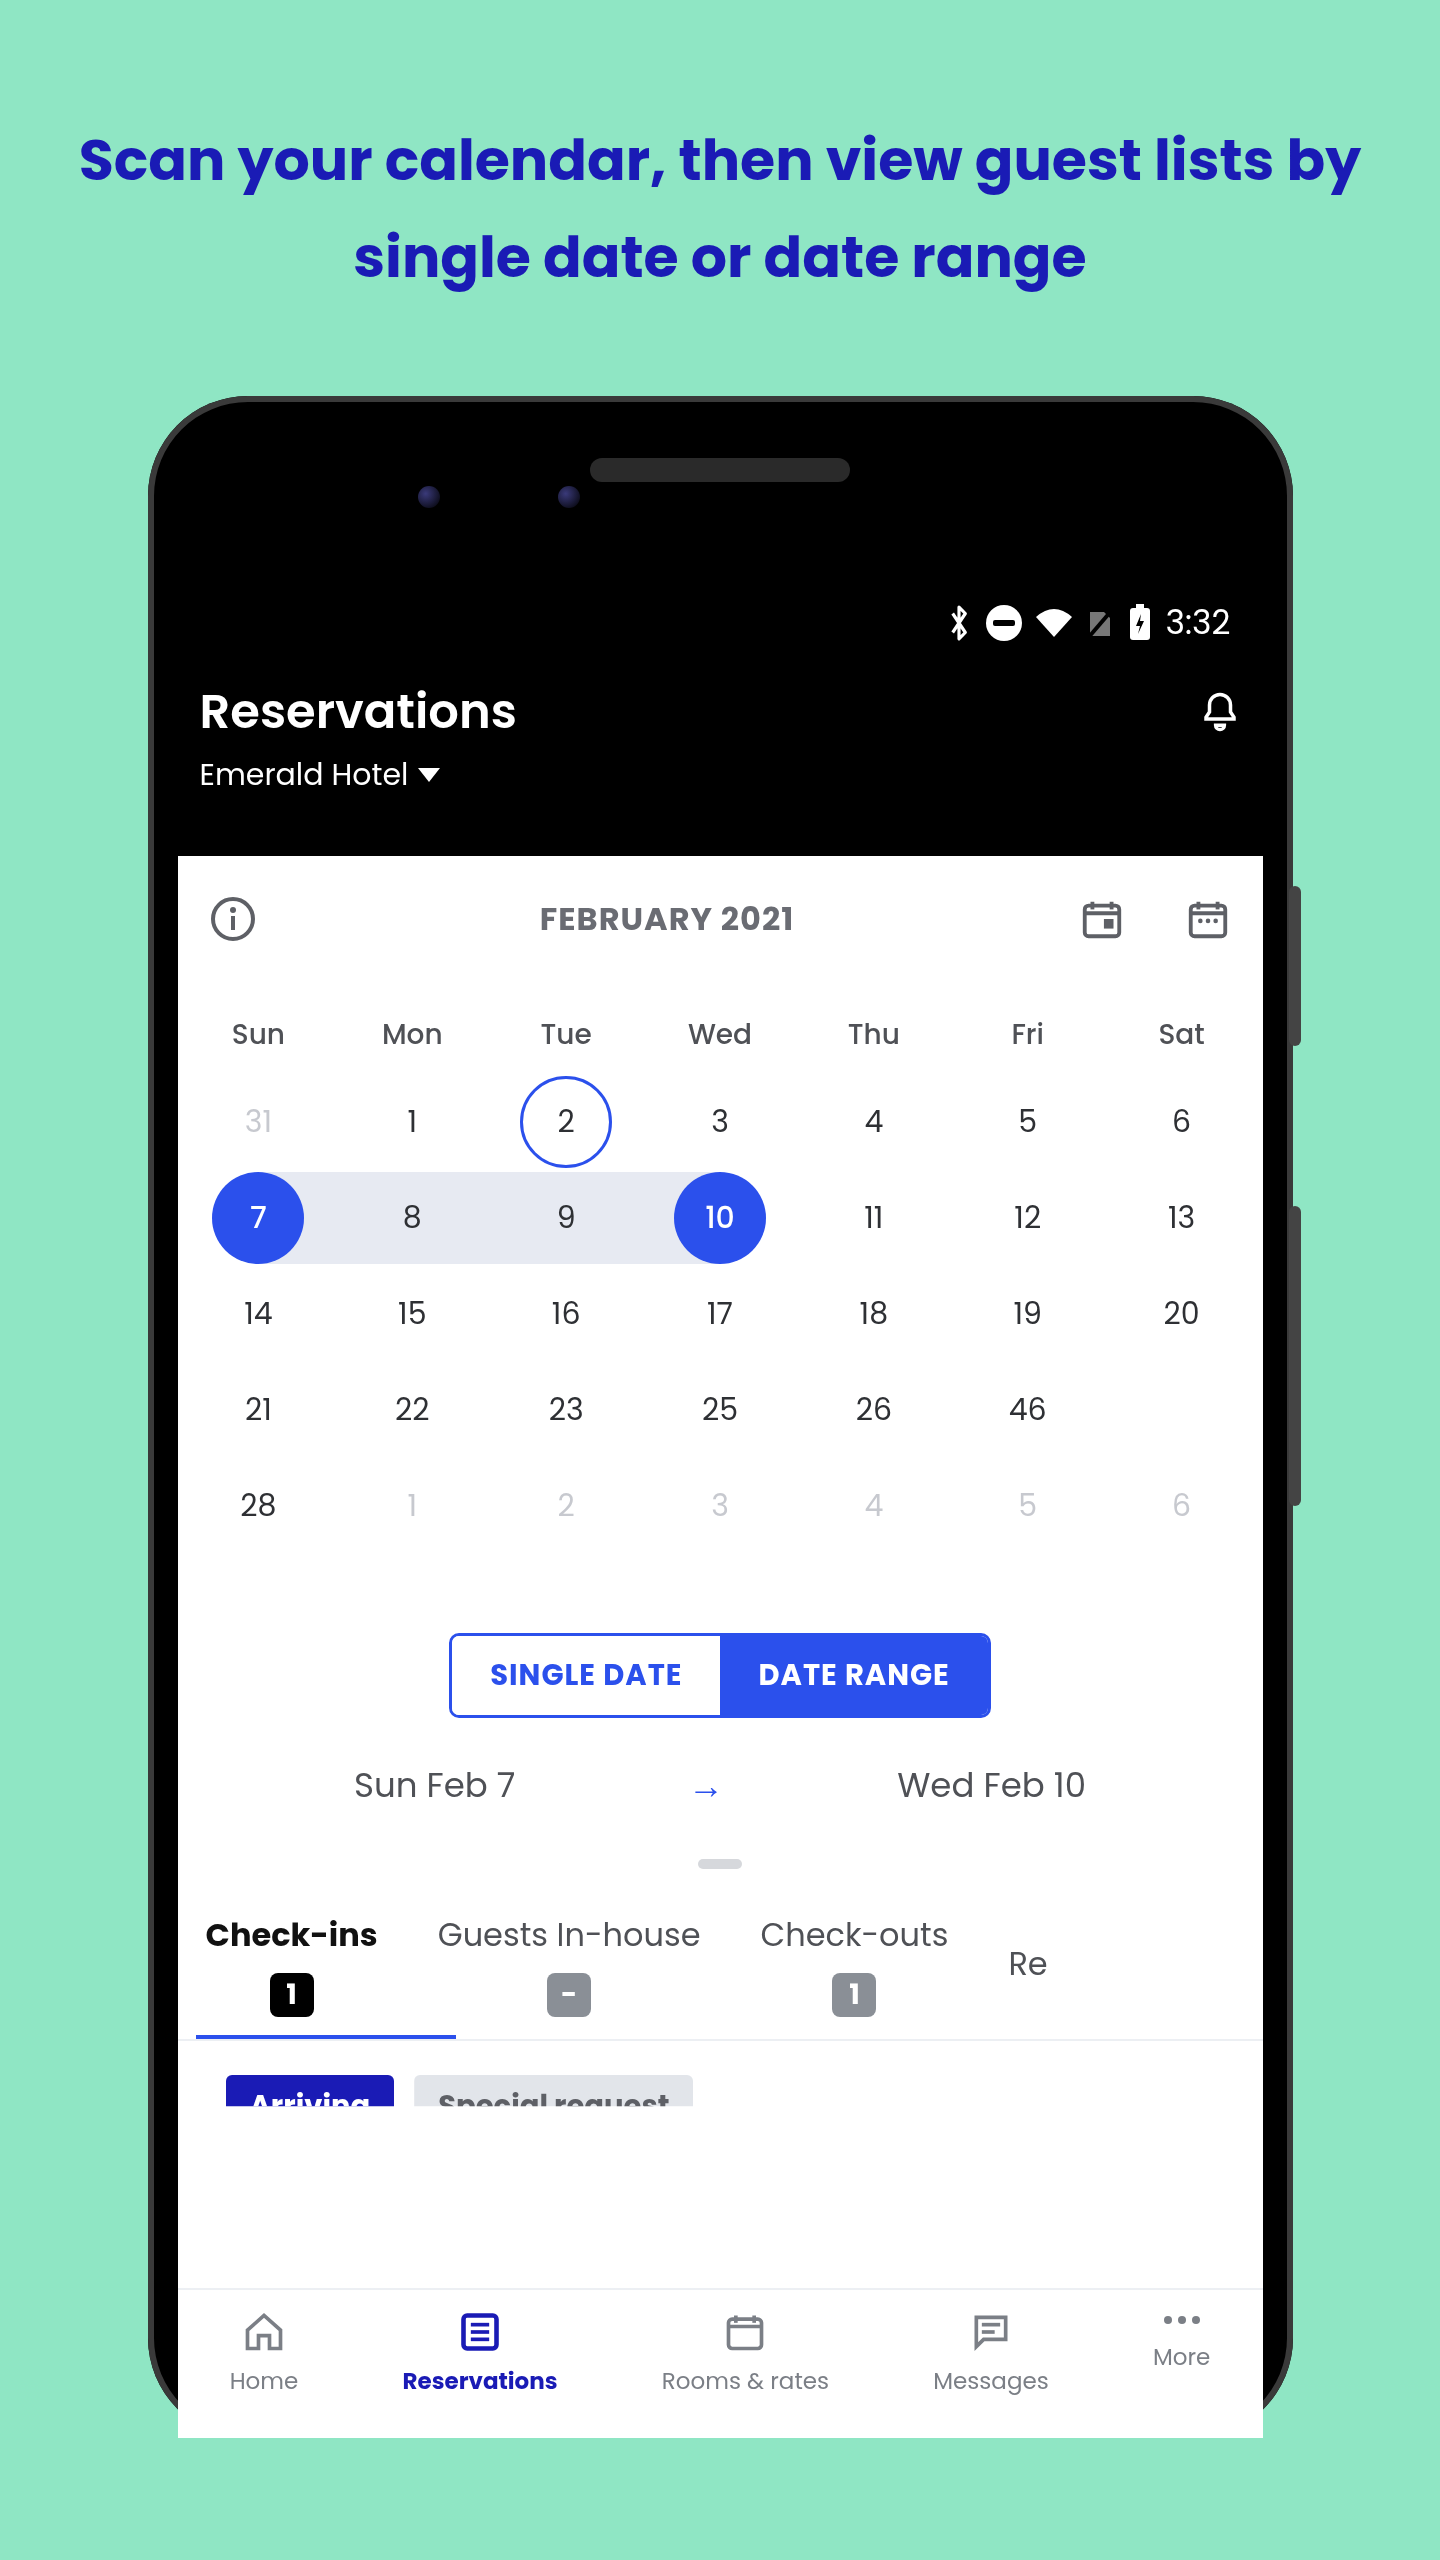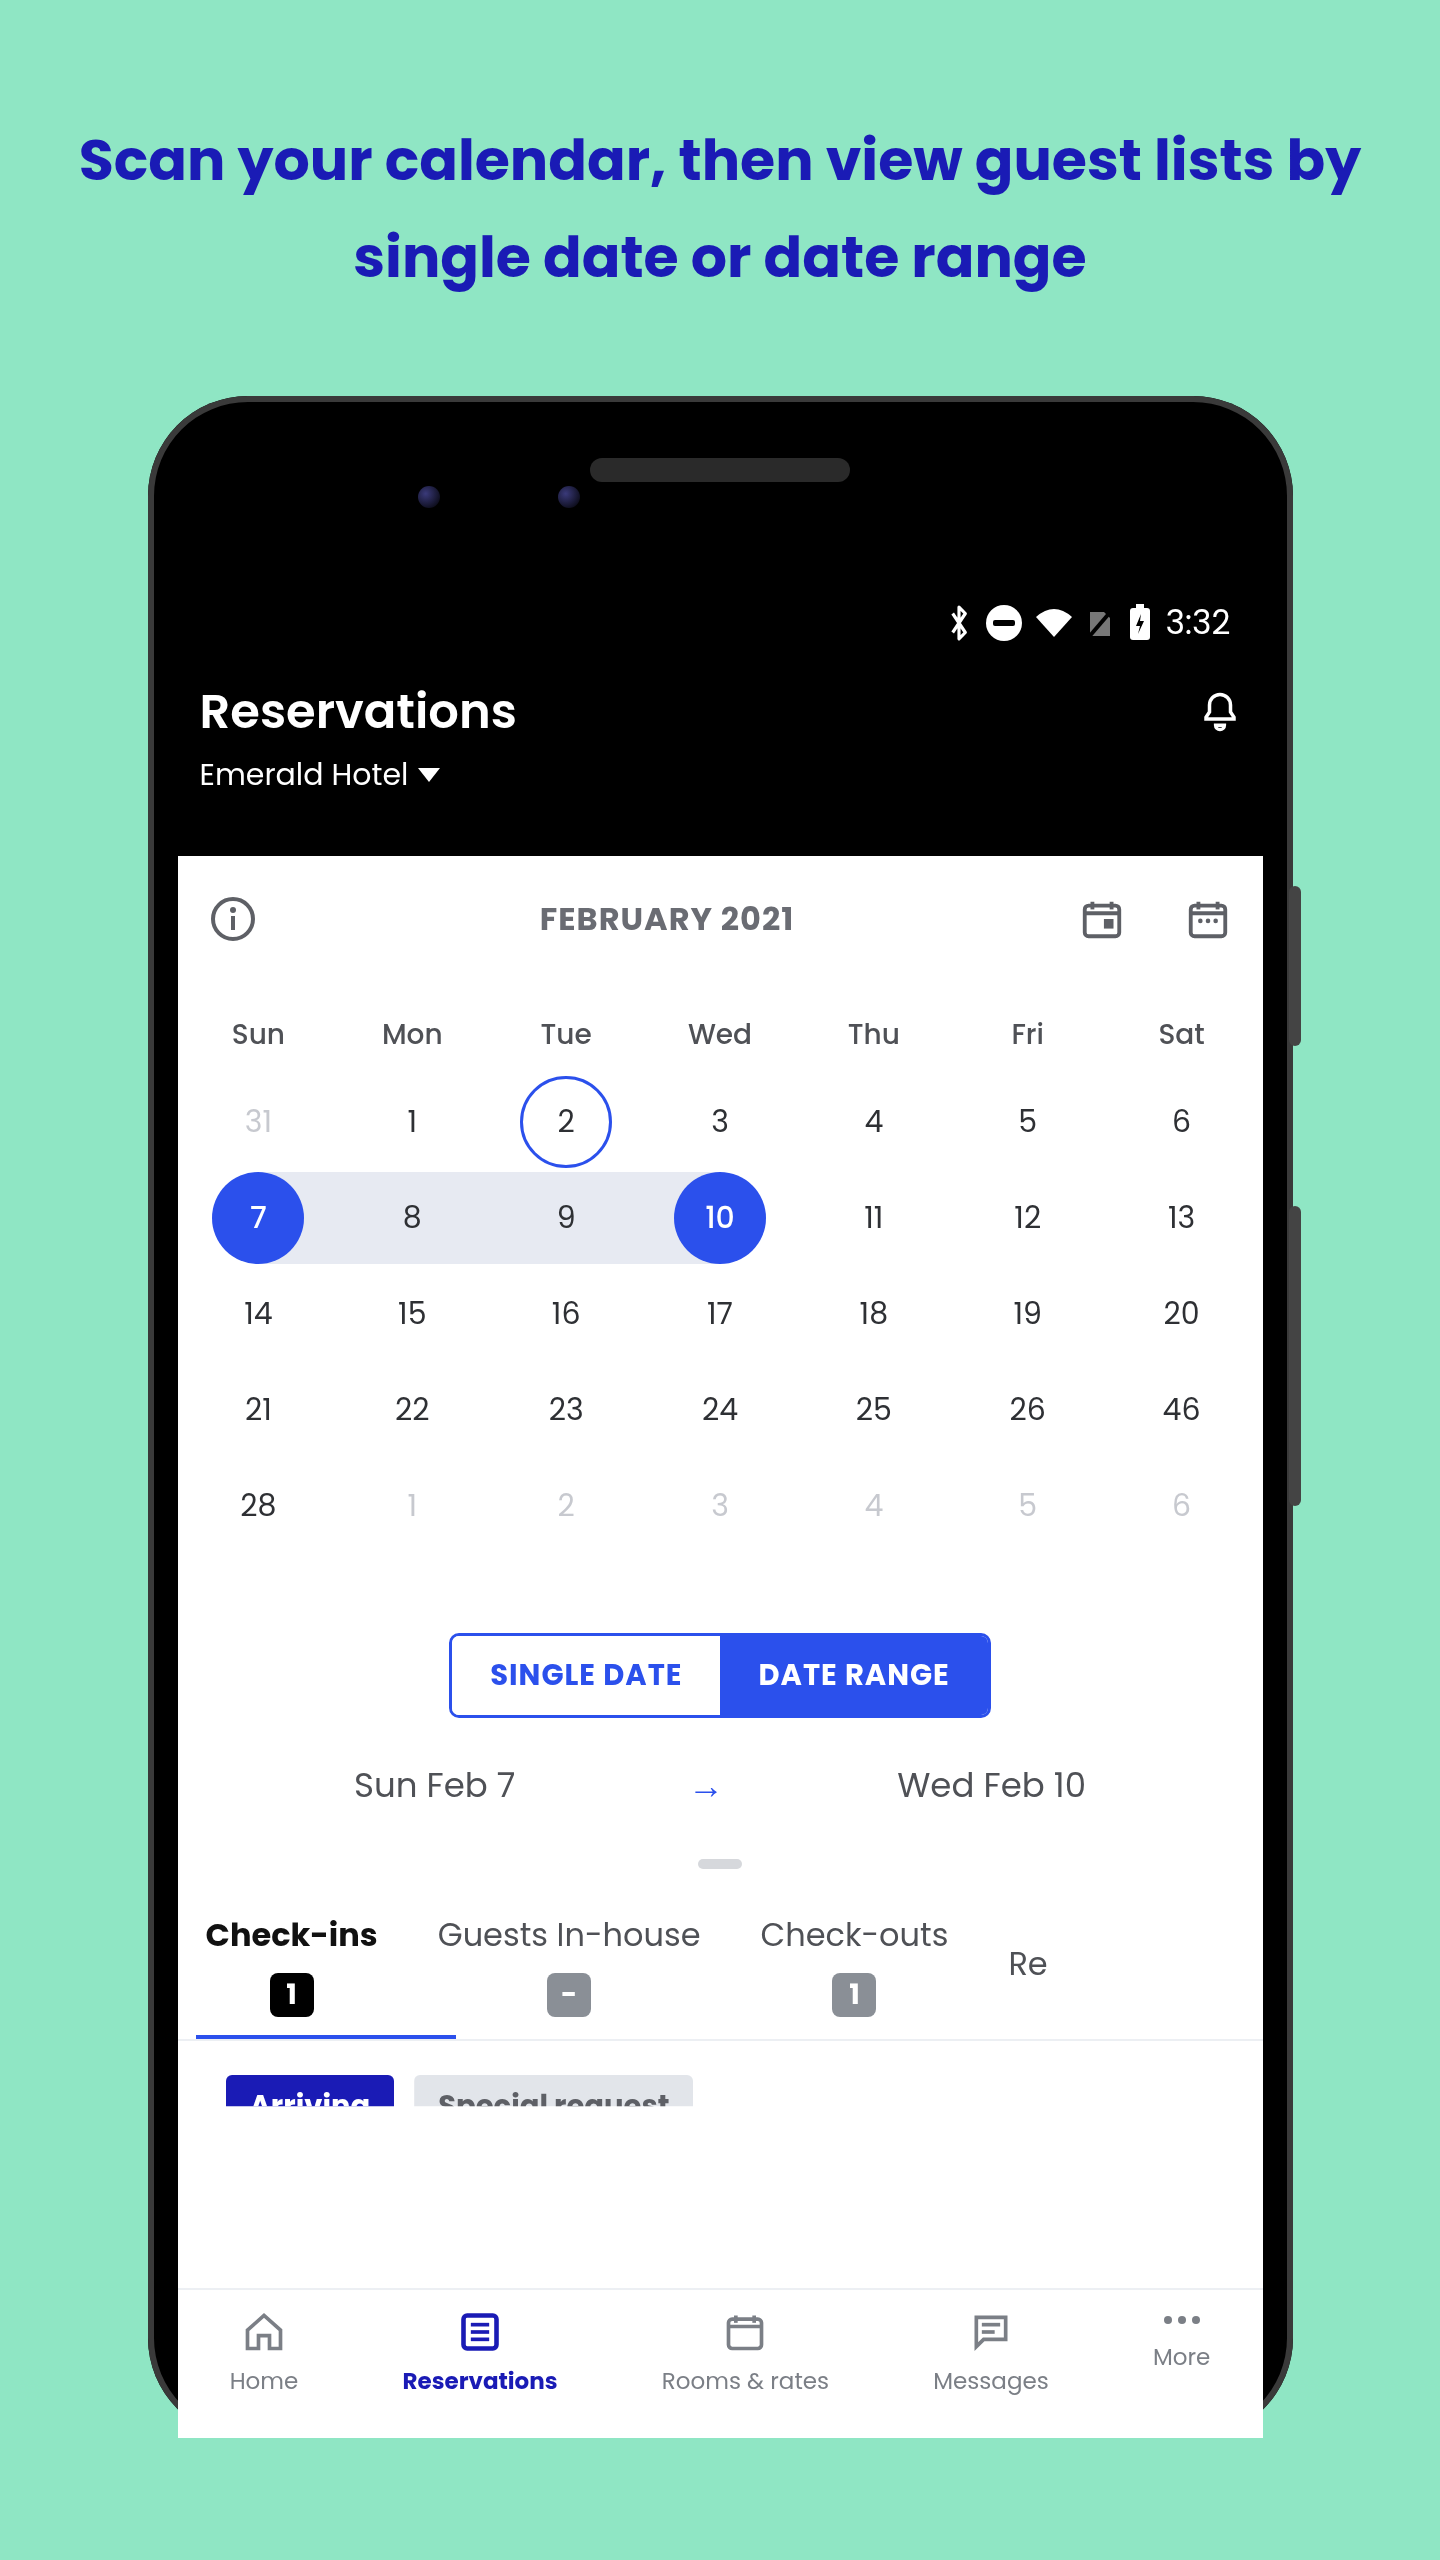--- a/index.html
+++ b/index.html
@@ -320,23 +320,20 @@
           <div class="day-cell">
             <span class="day">21</span>
           </div>
           <div class="day-cell">
             <span class="day">22</span>
           </div>
           <div class="day-cell">
             <span class="day">23</span>
           </div>
           <div class="day-cell">
-            <span class="day">24</span>
-          </div>
-          <div class="day-cell">
             <span class="day">25</span>
           </div>
           <div class="day-cell">
             <span class="day">26</span>
           </div>
           <div class="day-cell">
             <span class="day">46</span>
           </div>
         </div>
         <div class="week-row">

